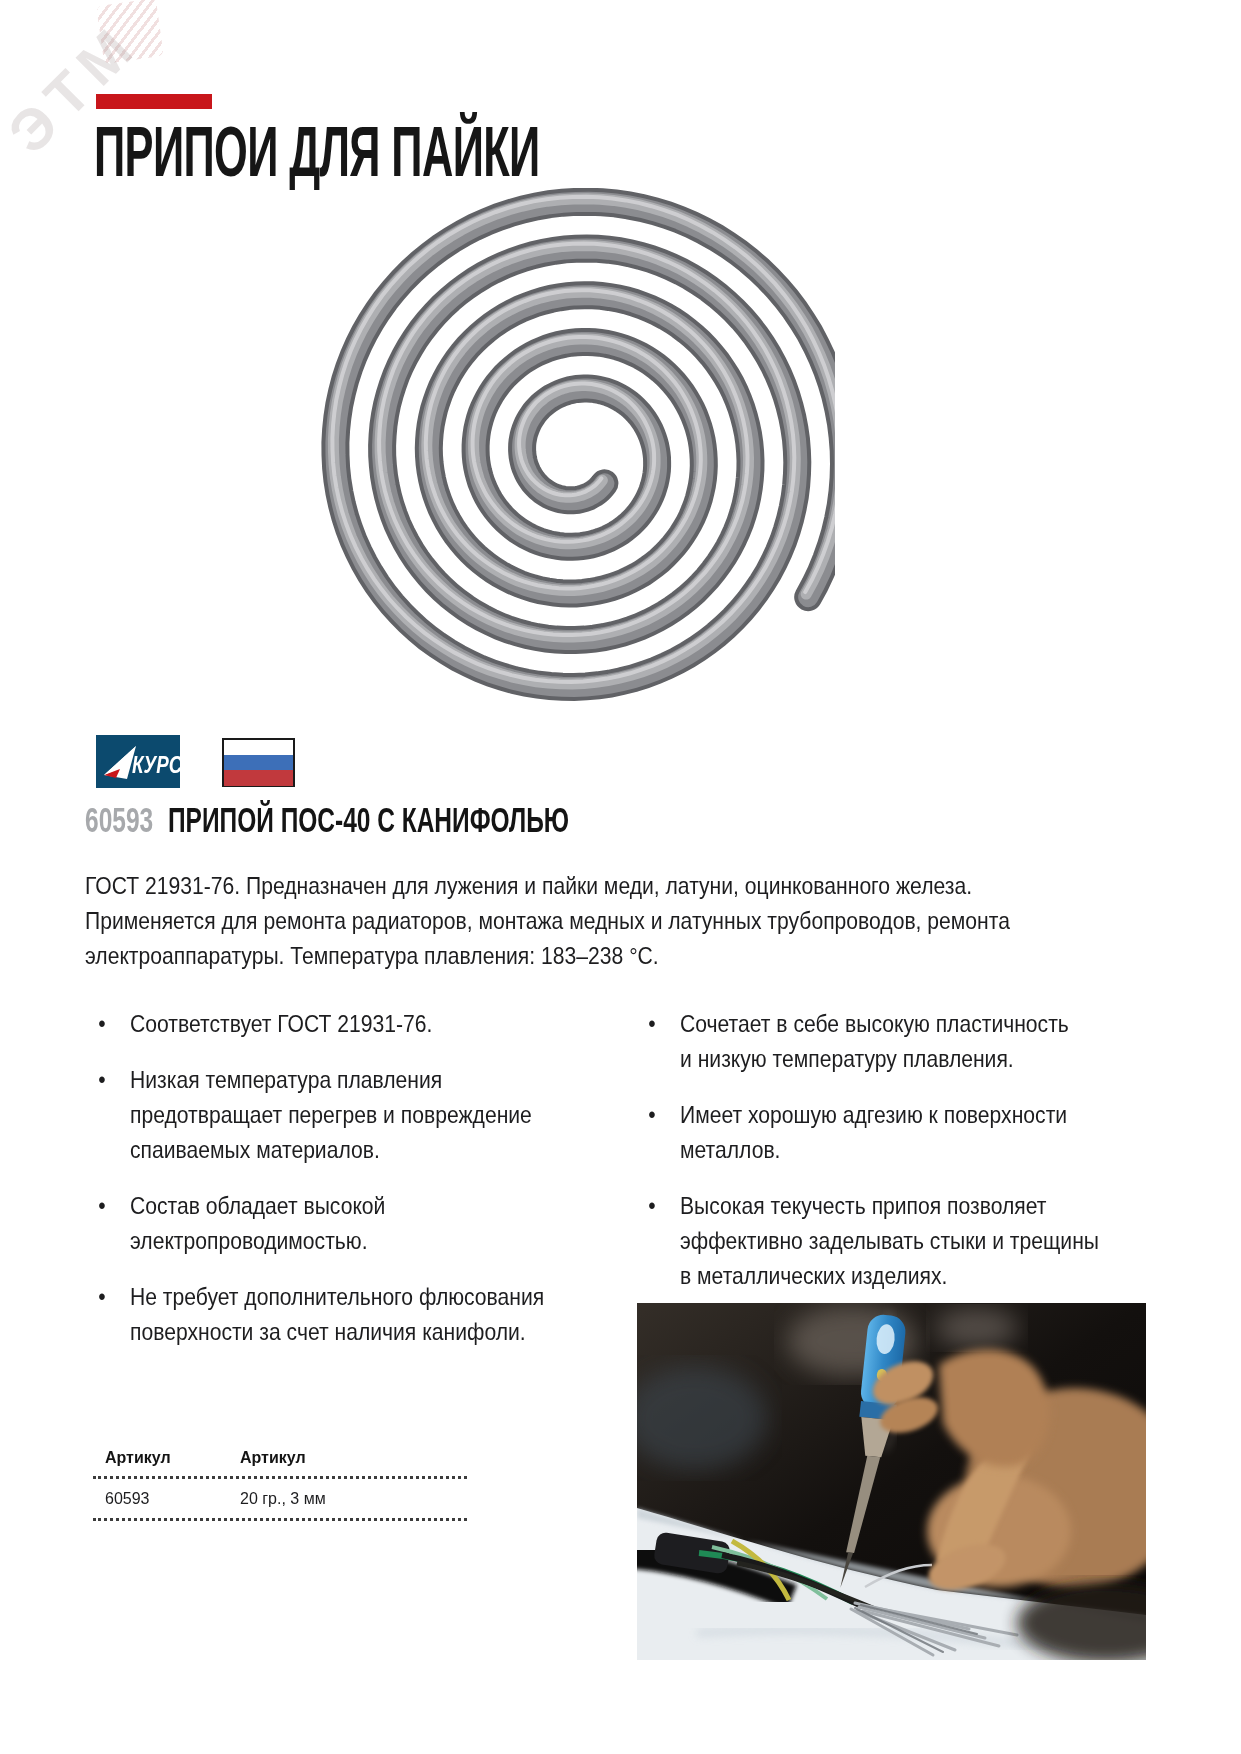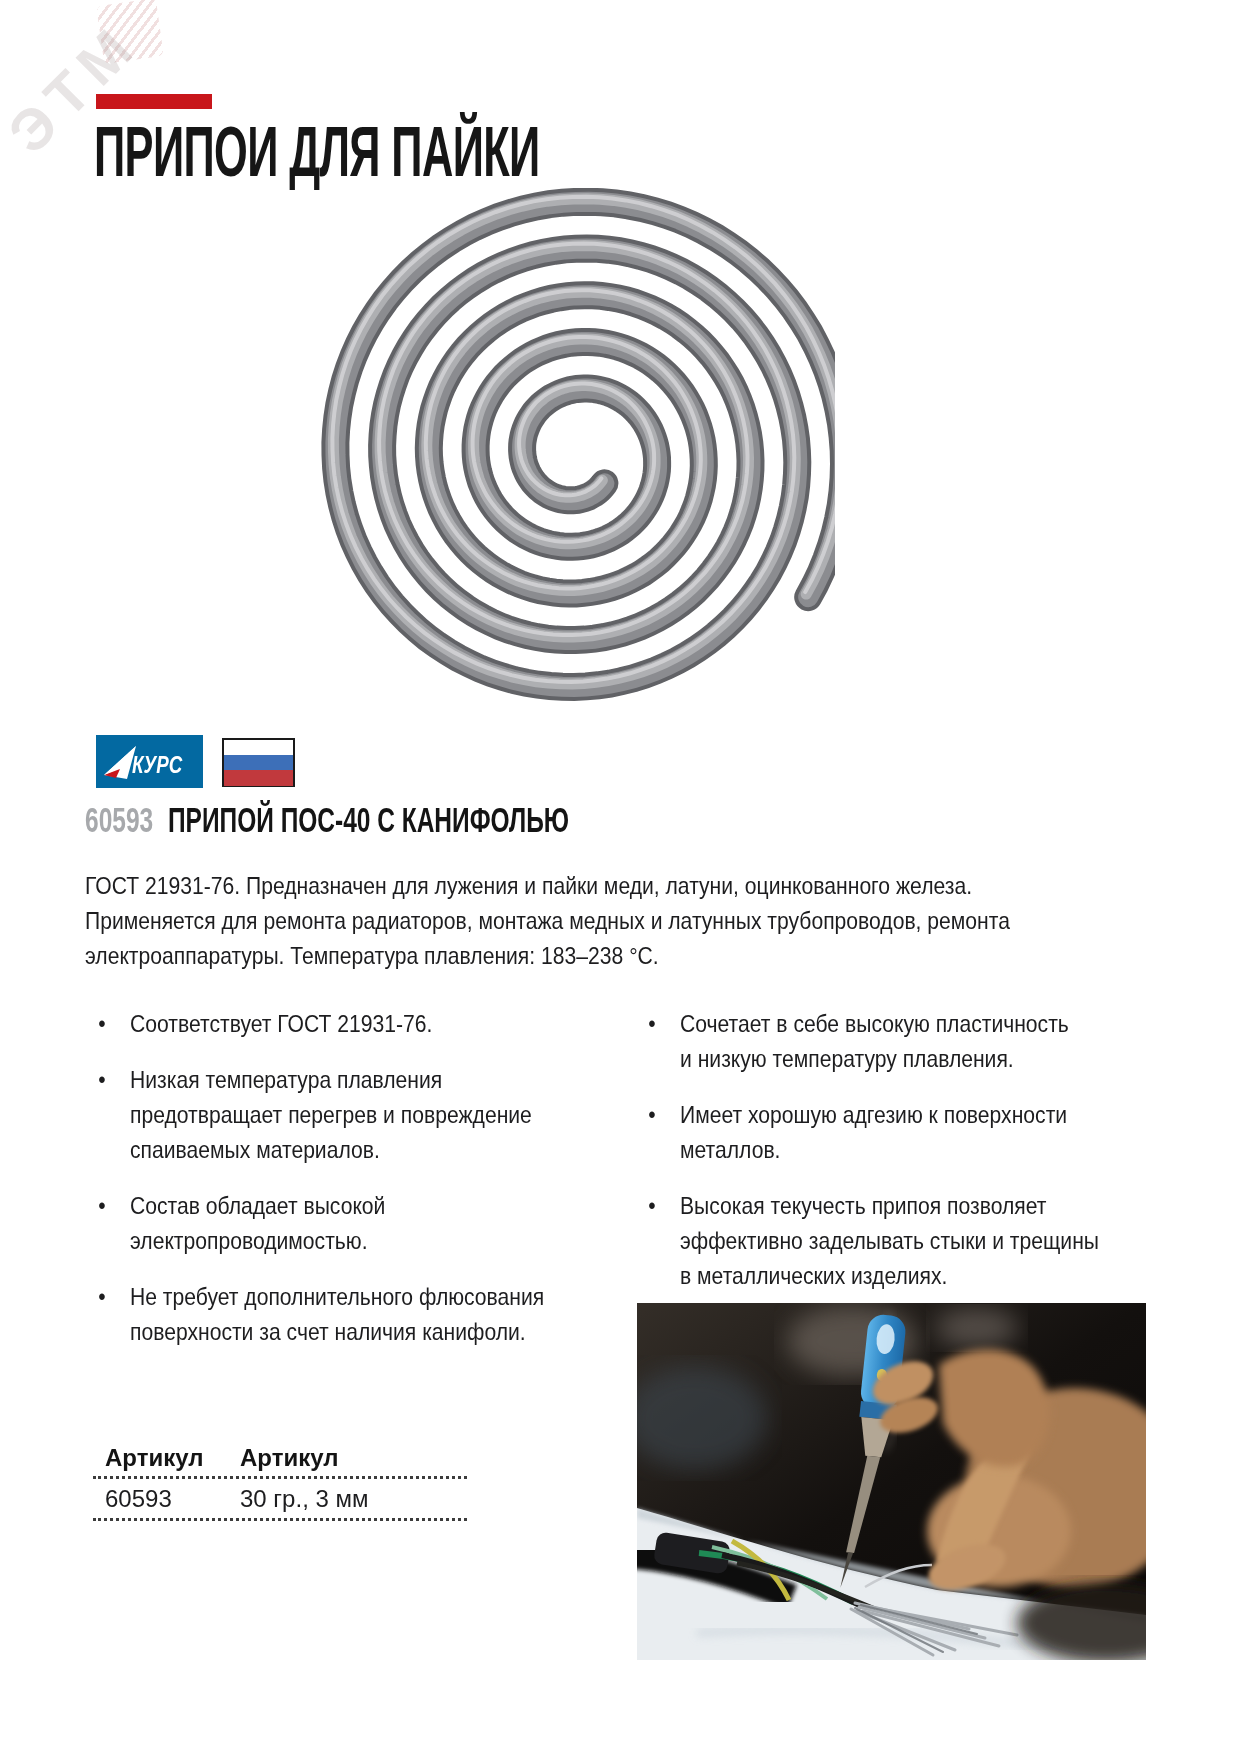--- a/index.html
+++ b/index.html
@@ -20,21 +20,21 @@
   }
   
   .red-bar{left:96px;top:94px;width:116px;height:15px;background:#c8161b;}
   .section-title{
     left:94px;top:116px;font-size:70px;line-height:72px;font-weight:bold;color:#161616;
     transform:scaleX(0.62);transform-origin:0 0;white-space:nowrap;letter-spacing:-1px;
   }
   
   .coil-wrap{left:320px;top:188px;width:515px;height:530px;}
   
-  .kurs-logo{left:96px;top:735px;width:107px;height:53px;background:#0369a1;}
+  .kurs-logo{left:96px;top:735px;width:84px;height:53px;background:#0c4a6e;}
   .kurs-text{
     position:absolute;left:36px;top:16px;color:#ffffff;font-size:24px;font-weight:bold;
     font-style:italic;transform:scaleX(0.78);transform-origin:0 0;letter-spacing:0px;white-space:nowrap;
   }
   .flag{left:222px;top:738px;width:73px;height:49px;border:2px solid #1a1a1a;box-sizing:border-box;}
   .flag div{height:15px;}
   .flag .f-w{background:#ffffff;}
   .flag .f-b{background:#3d6fb8;}
   .flag .f-r{background:#c1393d;height:15.5px;}
   
@@ -53,21 +53,21 @@
   
   .features{
     margin:0;padding:0;list-style:none;font-size:24px;line-height:35px;color:#1d1d1f;
     transform:scaleX(0.88);transform-origin:0 0;
   }
   .features li{position:relative;margin:0 0 21px 0;white-space:pre-line;}
   .features li::before{content:"\2022";position:absolute;left:-36px;top:0;color:#1d1d1f;}
   .feat-left{left:130px;top:1006px;width:520px;}
   .feat-right{left:680px;top:1006px;width:540px;}
   
-  .spec-table{left:93px;top:1441px;width:374px;font-size:24px;}
+  .spec-table{left:93px;top:1441px;width:374px;font-size:16px;}
   .t-head,.t-row{display:grid;grid-template-columns:135px auto;padding-left:12px;box-sizing:border-box;}
   .t-head{font-weight:bold;color:#141414;height:34px;align-items:center;}
   .t-row{color:#1d1d1f;height:37px;align-items:center;}
   .dots{border-top:3px dotted #3c3c3c;height:0;margin:1px 0;}
   
   .photo-wrap{left:637px;top:1303px;width:509px;height:357px;}
 </style>
 </head>
 <body>
 
@@ -211,18 +211,18 @@
   </div>
 
   <div class="abs spec-table">
     <div class="t-head">
       <span>Артикул</span>
       <span>Артикул</span>
     </div>
     <div class="dots"></div>
     <div class="t-row">
       <span>60593</span>
-      <span>30 гр., 3 мм</span>
+      <span>20 гр., 3 мм</span>
     </div>
     <div class="dots"></div>
   </div>
 
 </div>
 
 </body></html>

